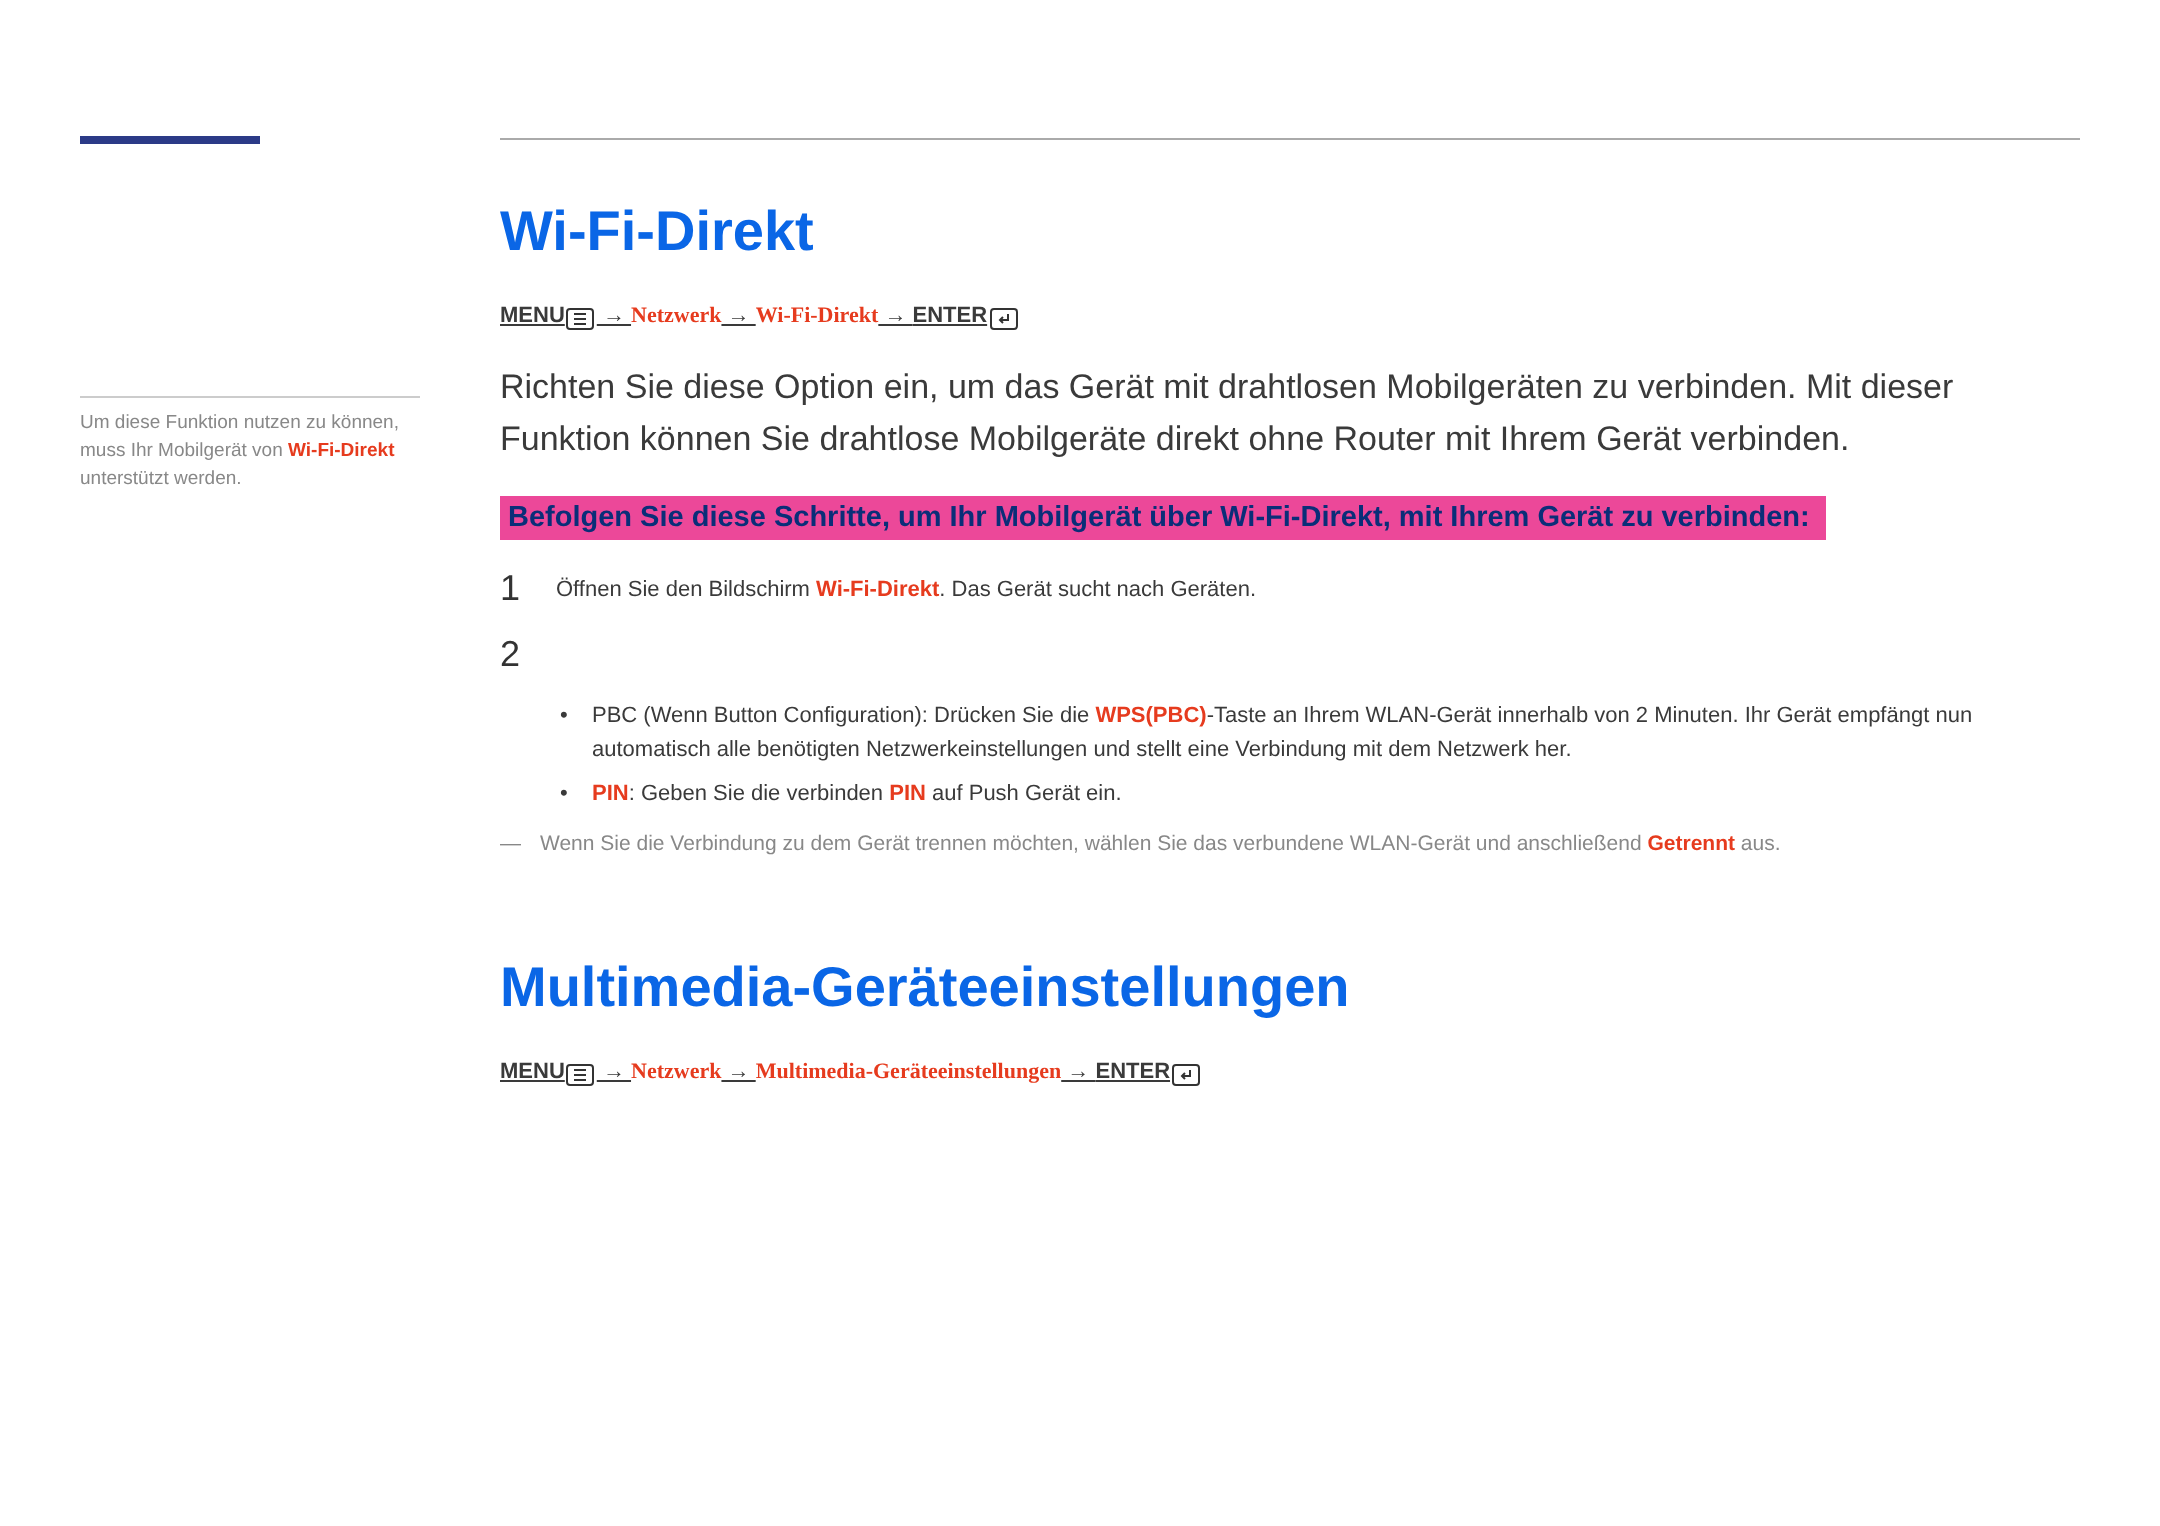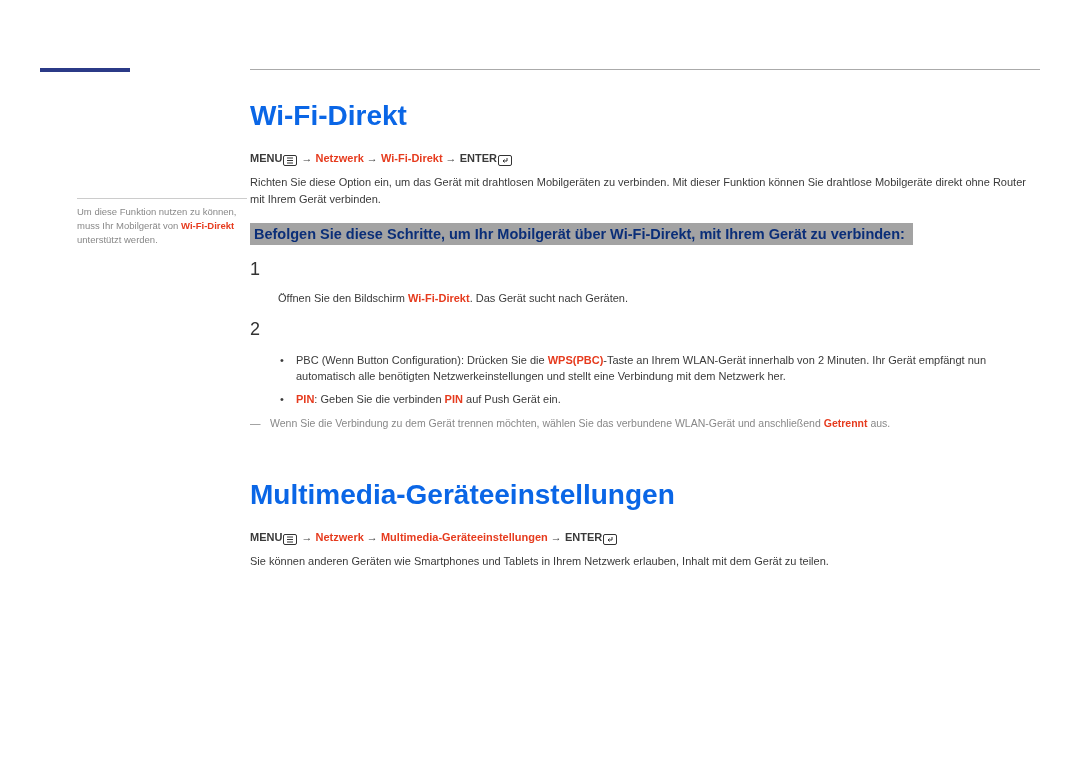--- a/index.html
+++ b/index.html
@@ -30,54 +30,54 @@
   .sidebar {
     position: absolute;
     top: 198px;
     left: 40px;
     width: 170px;
     font-size: 9.5px;
     color: #888;
     line-height: 1.45;
     border-top: 1px solid #ccc;
     padding-top: 6px;
-    margin-left: 37px;
   }
   .sidebar .hl { color: #e63b1e; font-weight: bold; }
   .main {
     position: absolute;
     top: 100px;
     left: 250px;
     right: 40px;
   }
   .h1 {
     color: #0a66e6;
     font-size: 28px;
     font-weight: 600;
     margin-bottom: 20px;
   }
   .breadcrumb {
     font-size: 11px;
     margin-bottom: 8px;
   }
   .breadcrumb .b { font-weight: bold; }
-  .breadcrumb .r { color: #e63b1e; font-weight: bold; }
+  .breadcrumb .r { color: #e63b1e; font-weight: bold; font-family: Liberation Serif, serif; }
   .breadcrumb .icon {
     display: inline-block;
     vertical-align: -1px;
     padding: 0 1px;
   }
   .body-text {
-    font-size: 11px;
+    font-size: 17px;
     line-height: 1.5;
     margin-bottom: 16px;
+    margin-top: 16px;
   }
   .highlight-bar {
     display: inline-block;
-    background: #a3a3a3;
+    background: #ec4899;
     color: #0a2e78;
     font-weight: 600;
     font-size: 14.5px;
     padding: 3px 8px 3px 4px;
     margin-bottom: 14px;
   }
   .step {
     display: flex;
     gap: 14px;
     margin-bottom: 12px;
@@ -85,21 +85,20 @@
   .step-num {
     font-size: 18px;
     font-weight: 300;
     color: #333;
     min-width: 14px;
   }
   .step-body {
     font-size: 11px;
     padding-top: 3px;
     line-height: 1.5;
-    margin-top: 28px;
   }
   .bullets {
     margin-left: 30px;
     margin-bottom: 10px;
   }
   .bullet {
     display: flex;
     gap: 10px;
     font-size: 11px;
     line-height: 1.5;
@@ -109,21 +108,21 @@
   .footnote {
     display: flex;
     gap: 6px;
     font-size: 10.5px;
     color: #888;
     margin-left: 0;
     margin-bottom: 40px;
   }
   .footnote .dash { min-width: 14px; text-align: left; }
   .r { color: #e63b1e; font-weight: bold; }
-  .b { font-weight: bold; }
+  .b { font-weight: bold; text-decoration: underline; }
   .section2 { margin-top: 50px; }
   svg.key-icon { display:inline-block; vertical-align:-3px; }
 </style>
 </head>
 <body>
 
 <div class="top-accent"></div>
 <div class="top-rule"></div>
 
 <aside class="sidebar">
@@ -193,16 +192,15 @@
             <rect x="0.5" y="0.5" width="13" height="10" rx="1.5" fill="none" stroke="#333" stroke-width="1"></rect>
             <line x1="4" y1="3" x2="10" y2="3" stroke="#333"></line>
             <line x1="4" y1="5.5" x2="10" y2="5.5" stroke="#333"></line>
             <line x1="4" y1="8" x2="10" y2="8" stroke="#333"></line>
           </svg></span><span class="b"> → </span><span class="r">Netzwerk</span><span class="b"> → </span><span class="r">Multimedia-Geräteeinstellungen</span><span class="b"> → </span><span class="b">ENTER</span><span class="icon"><svg class="key-icon" width="14" height="11">
             <rect x="0.5" y="0.5" width="13" height="10" rx="1.5" fill="none" stroke="#333" stroke-width="1"></rect>
             <path d="M9 3 L9 6 L5 6 M6.5 4.5 L5 6 L6.5 7.5" fill="none" stroke="#333" stroke-width="1"></path>
           </svg></span>
     </div>
 
-    <p class="body-text">Sie können anderen Geräten wie Smartphones und Tablets in Ihrem Netzwerk erlauben, Inhalt mit dem Gerät zu teilen.</p>
   </div>
 
 </main>
 
 </body></html>

